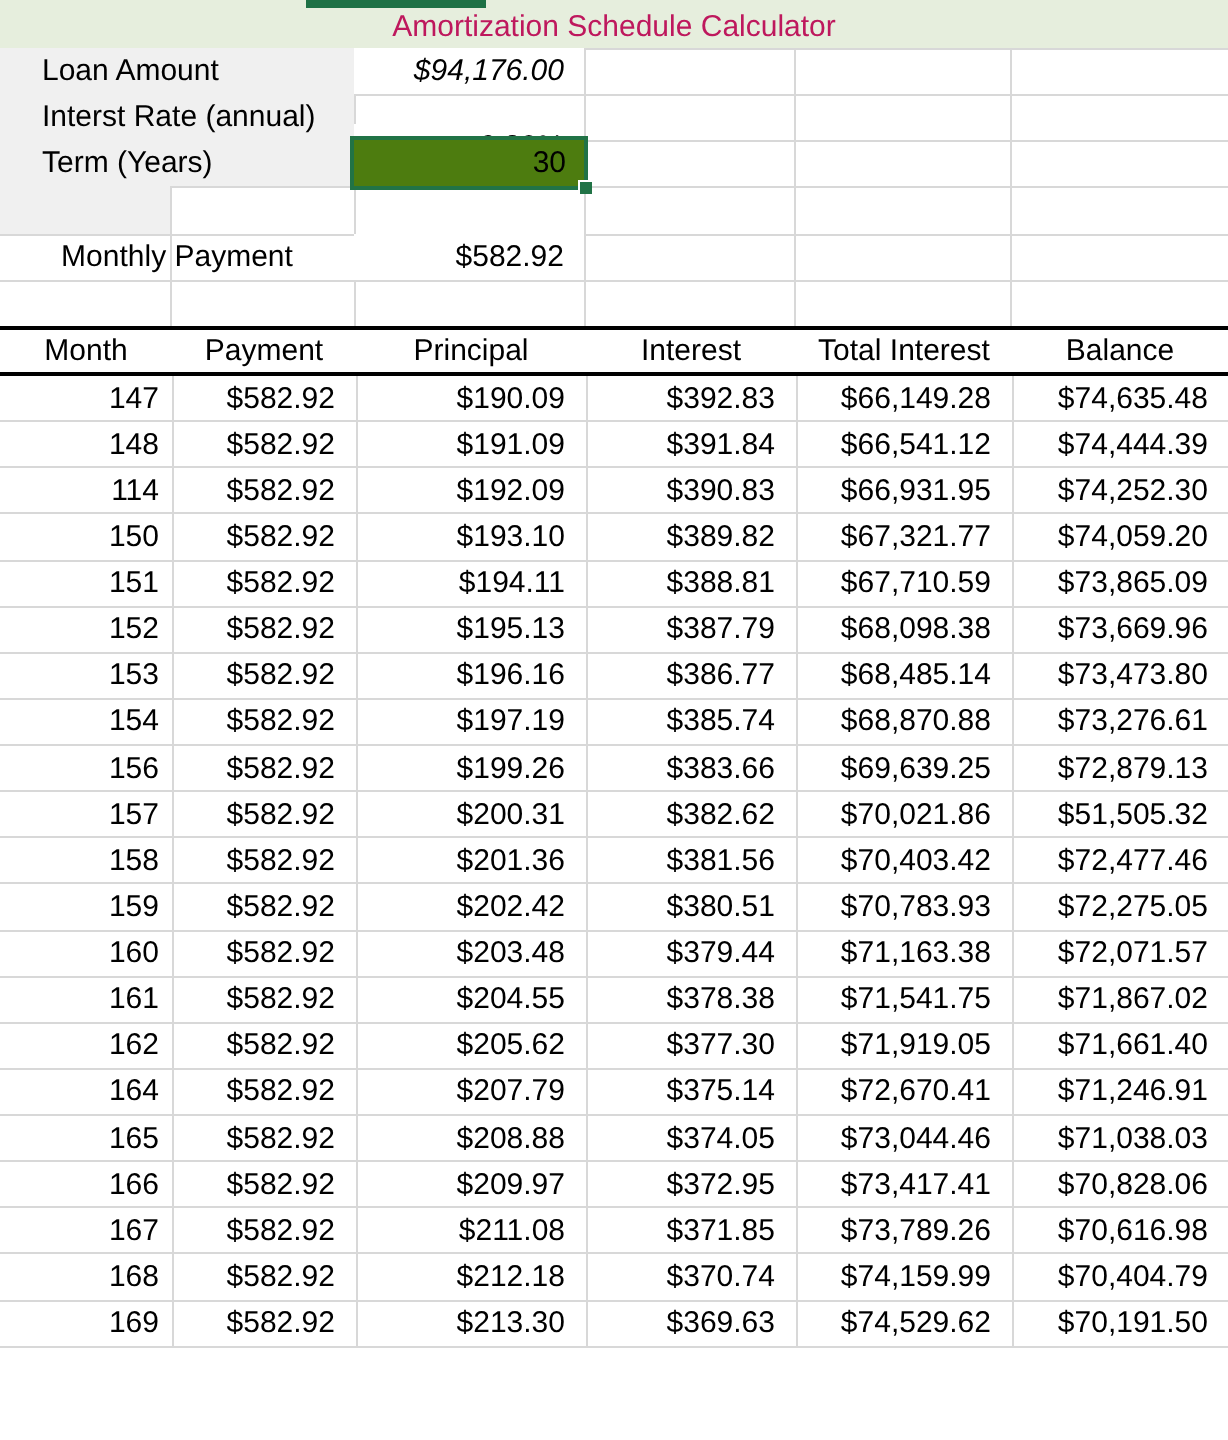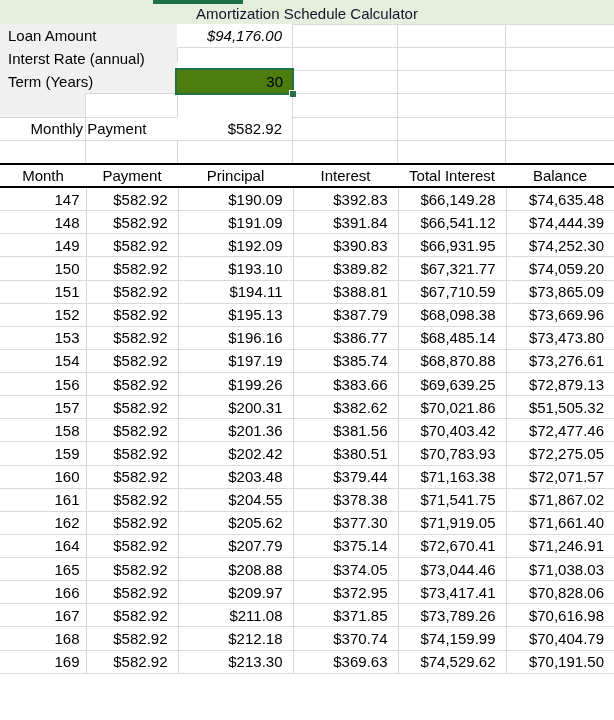--- a/index.html
+++ b/index.html
@@ -6,27 +6,27 @@
   #sheet{
     position:relative;width:614px;height:720px;overflow:hidden;
     background:#ffffff;font-family:"Liberation Sans",sans-serif;color:#000;
   }
   
   #top-strip{position:absolute;left:0;top:0;width:614px;height:4px;background:#e6eedd;}
   #top-green-bar{position:absolute;left:153px;top:0;width:90px;height:4px;background:#1e7145;}
   
   #title-cell{
     position:absolute;left:0;top:4px;width:614px;height:20px;background:#e6eedd;
-    text-align:center;line-height:20px;font-size:15px;color:#0f172a;
+    text-align:center;line-height:20px;font-size:15px;color:#be185d;
   }
   
   .vline,.hline{position:absolute;background:#d8d8d8;}
   
   #label-block{position:absolute;left:0;top:24px;width:177px;height:69px;background:#f0f0f0;}
-  #label-block .lbl{height:23px;line-height:23px;font-size:15px;padding-left:8px;white-space:nowrap;}
+  #label-block .lbl{height:23px;line-height:23px;font-size:15px;padding-left:21px;white-space:nowrap;}
   #gray-a5{position:absolute;left:0;top:93px;width:85px;height:24px;background:#f0f0f0;}
   
   .vcell{
     position:absolute;left:177px;width:115px;height:23px;line-height:23px;
     font-size:15px;text-align:right;padding-right:10px;box-sizing:border-box;background:#fff;
   }
   
   #selected-cell{
     position:absolute;left:175px;top:68px;width:119px;height:27px;box-sizing:border-box;
     border:2px solid #217346;background:#4d7c0f;
@@ -127,21 +127,21 @@
         </tr>
         <tr>
           <td>148</td>
           <td>$582.92</td>
           <td>$191.09</td>
           <td>$391.84</td>
           <td>$66,541.12</td>
           <td>$74,444.39</td>
         </tr>
         <tr>
-          <td>149</td>
+          <td>114</td>
           <td>$582.92</td>
           <td>$192.09</td>
           <td>$390.83</td>
           <td>$66,931.95</td>
           <td>$74,252.30</td>
         </tr>
         <tr>
           <td>150</td>
           <td>$582.92</td>
           <td>$193.10</td>

